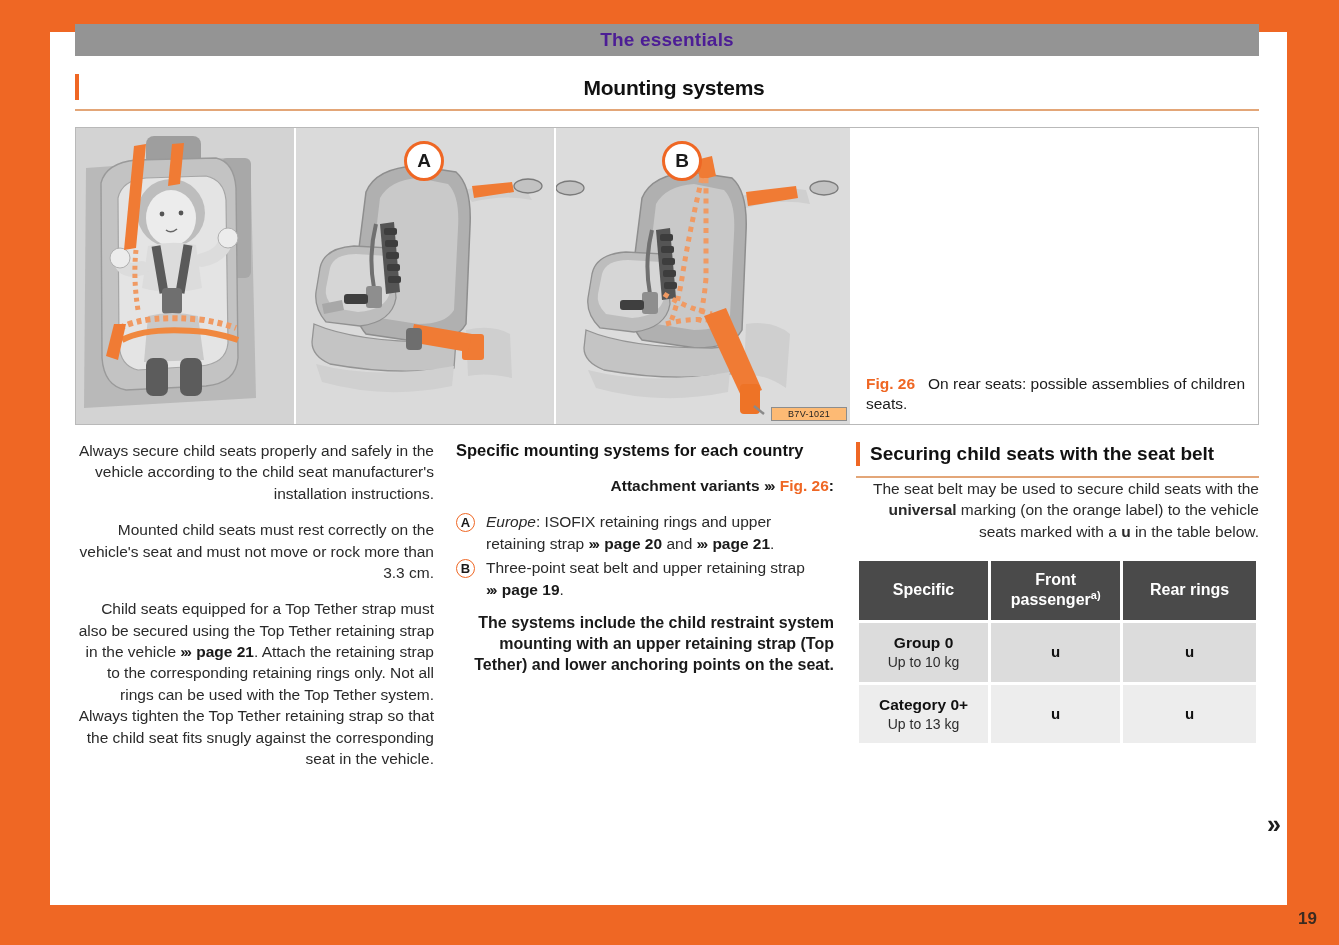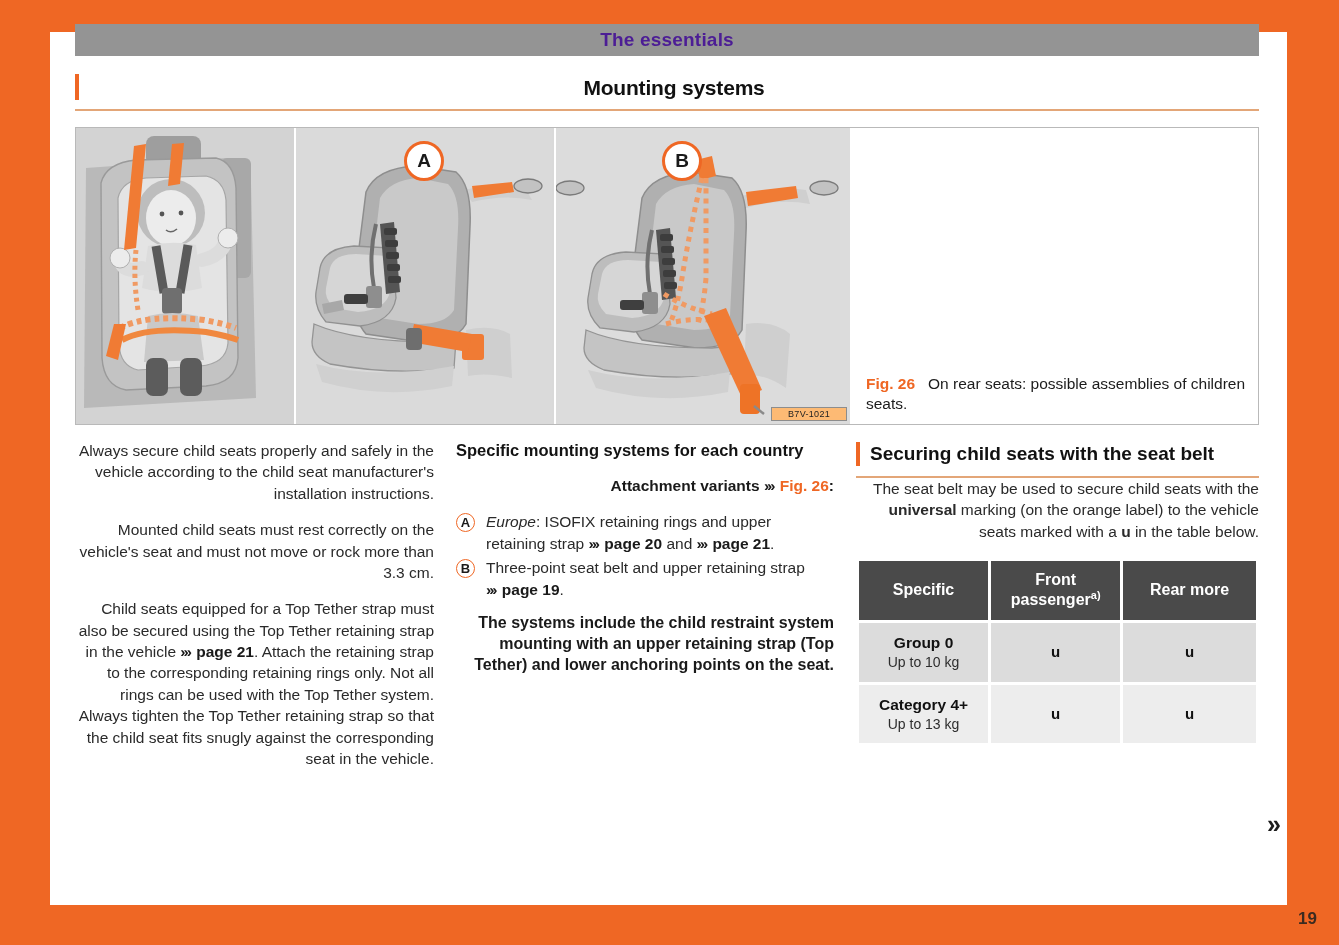--- a/index.html
+++ b/index.html
@@ -357,35 +357,35 @@
         <span>The seat belt may be used to secure child seats with the </span><b>universal</b><span> marking (on the orange label) to the vehicle seats marked with a </span><b>u</b><span> in the table below.</span>
       </p>
 
       <table class="seats">
         <thead>
           <tr>
             <th style="width:33%">Specific</th>
             <th style="width:33%">
               <span>Front passenger</span><sup>a)</sup>
             </th>
-            <th style="width:34%">Rear more</th>
+            <th style="width:34%">Rear rings</th>
           </tr>
         </thead>
         <tbody>
           <tr class="r-odd">
             <td>
               <span class="cat-main">Group 0</span>
               <span class="cat-sub">Up to 10 kg</span>
             </td>
             <td class="umark">u</td>
             <td class="umark">u</td>
           </tr>
           <tr class="r-even">
             <td>
-              <span class="cat-main">Category 4+</span>
+              <span class="cat-main">Category 0+</span>
               <span class="cat-sub">Up to 13 kg</span>
             </td>
             <td class="umark">u</td>
             <td class="umark">u</td>
           </tr>
         </tbody>
       </table>
     </div>
 
   </div>

